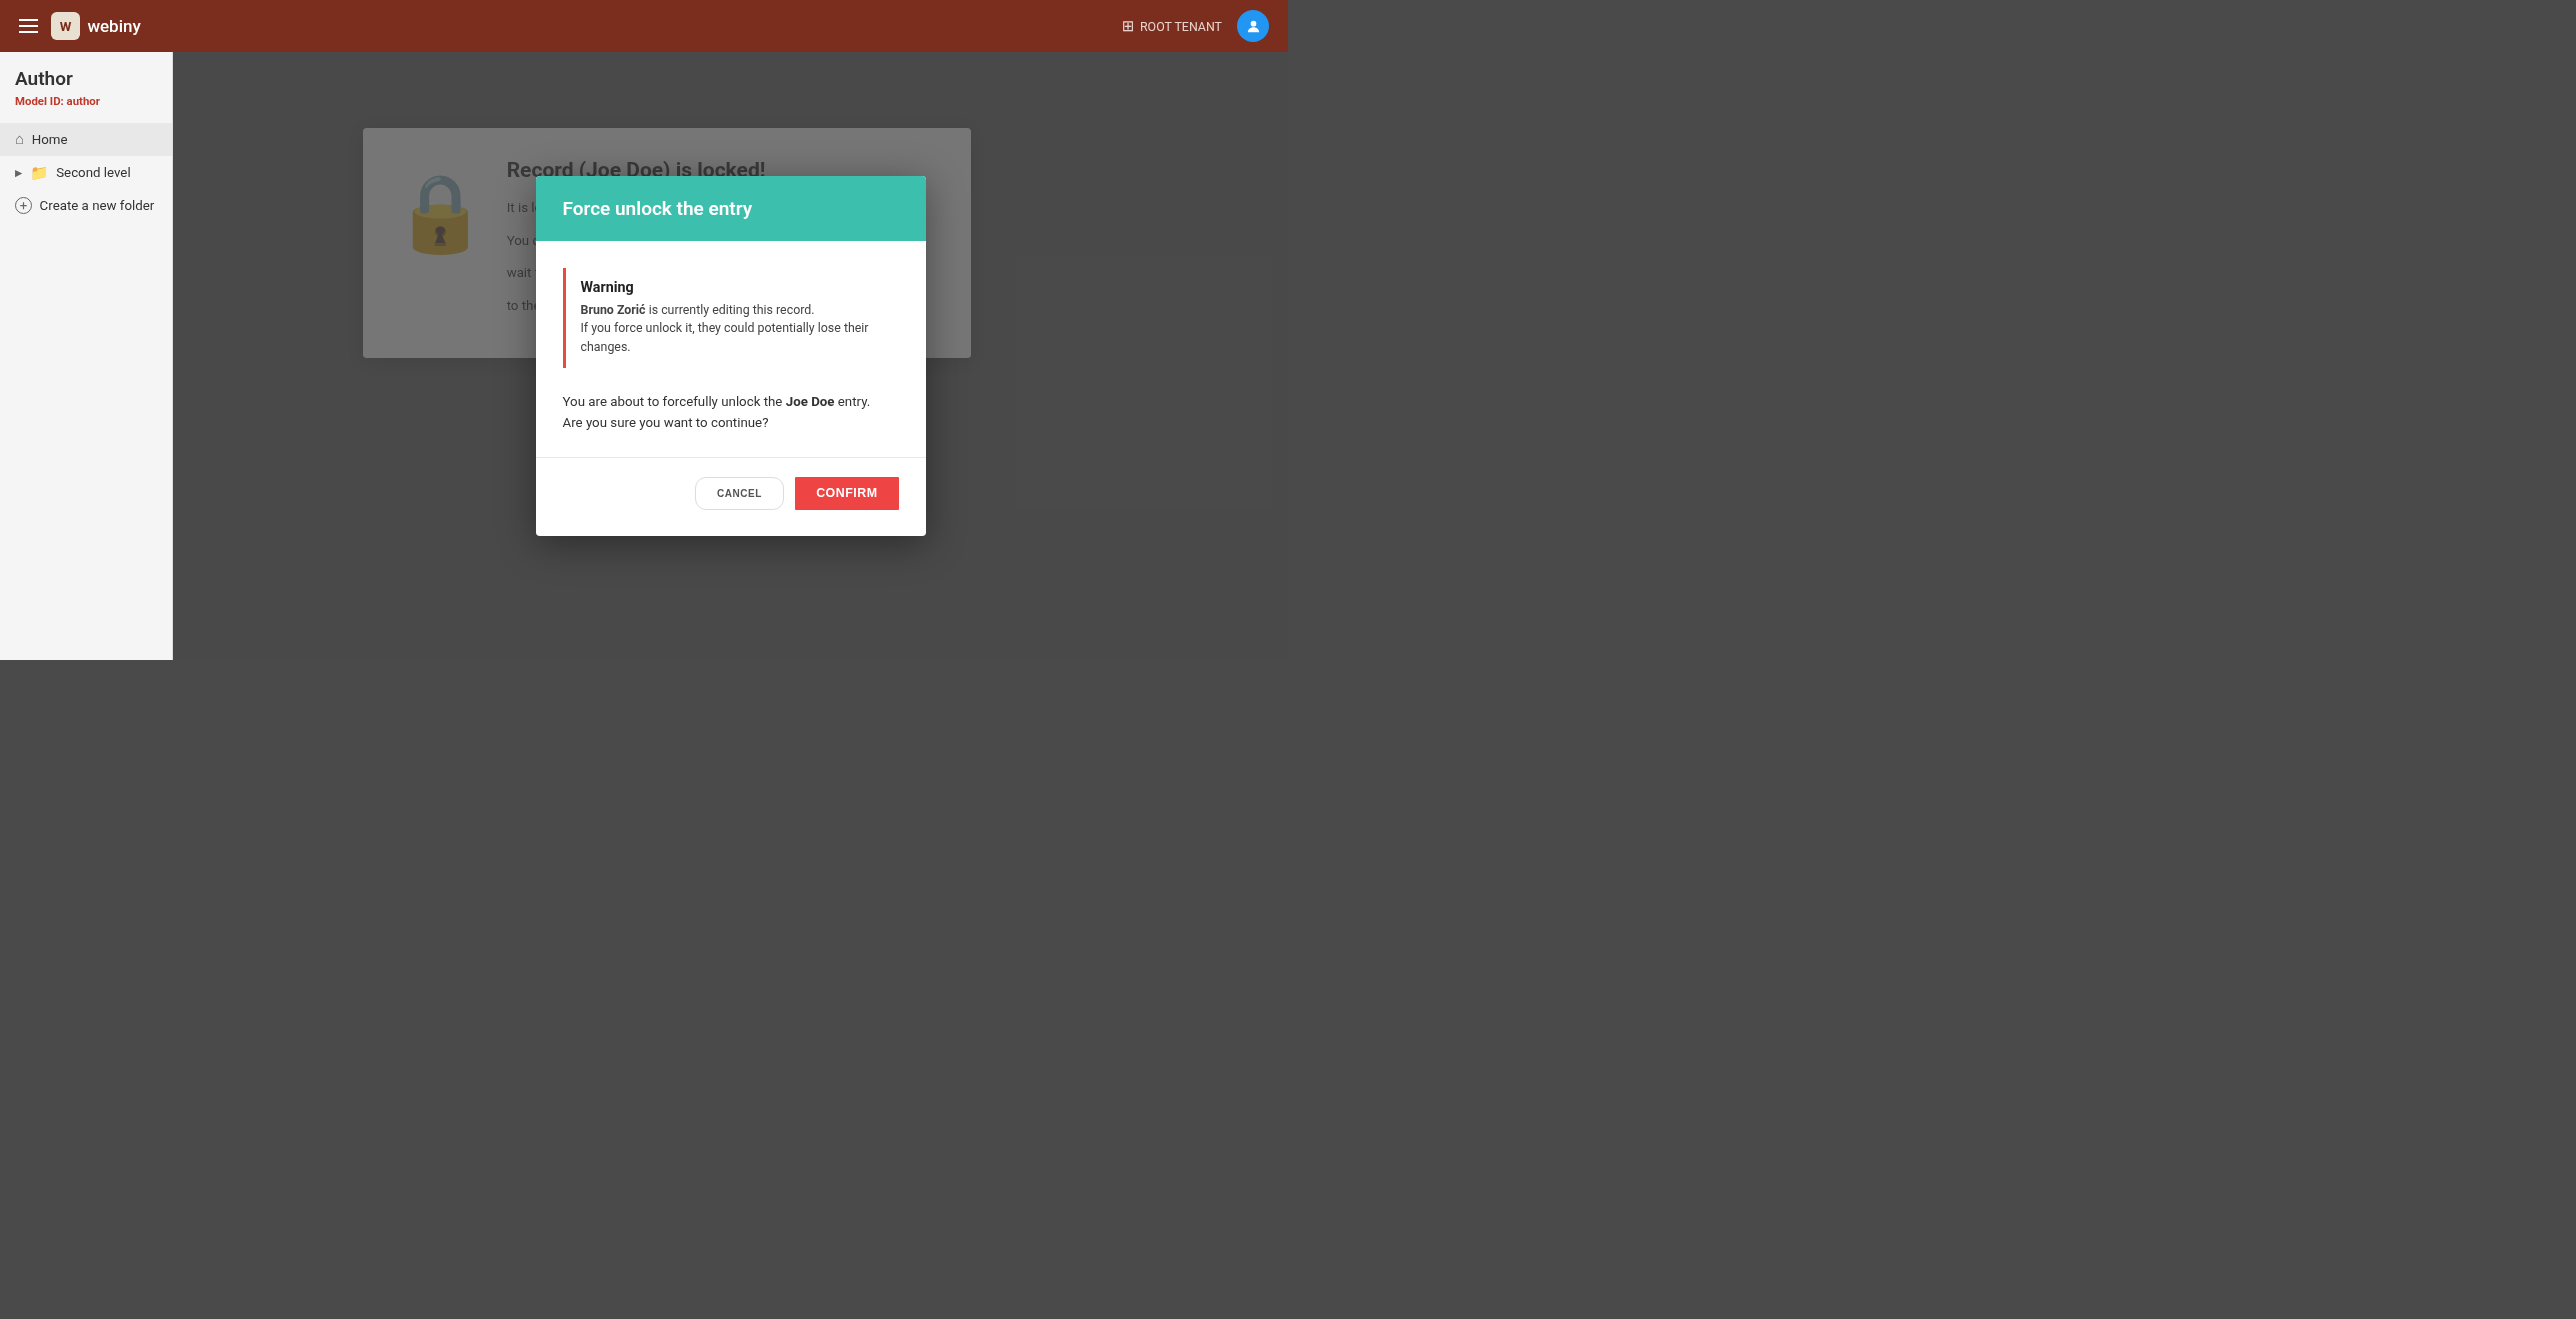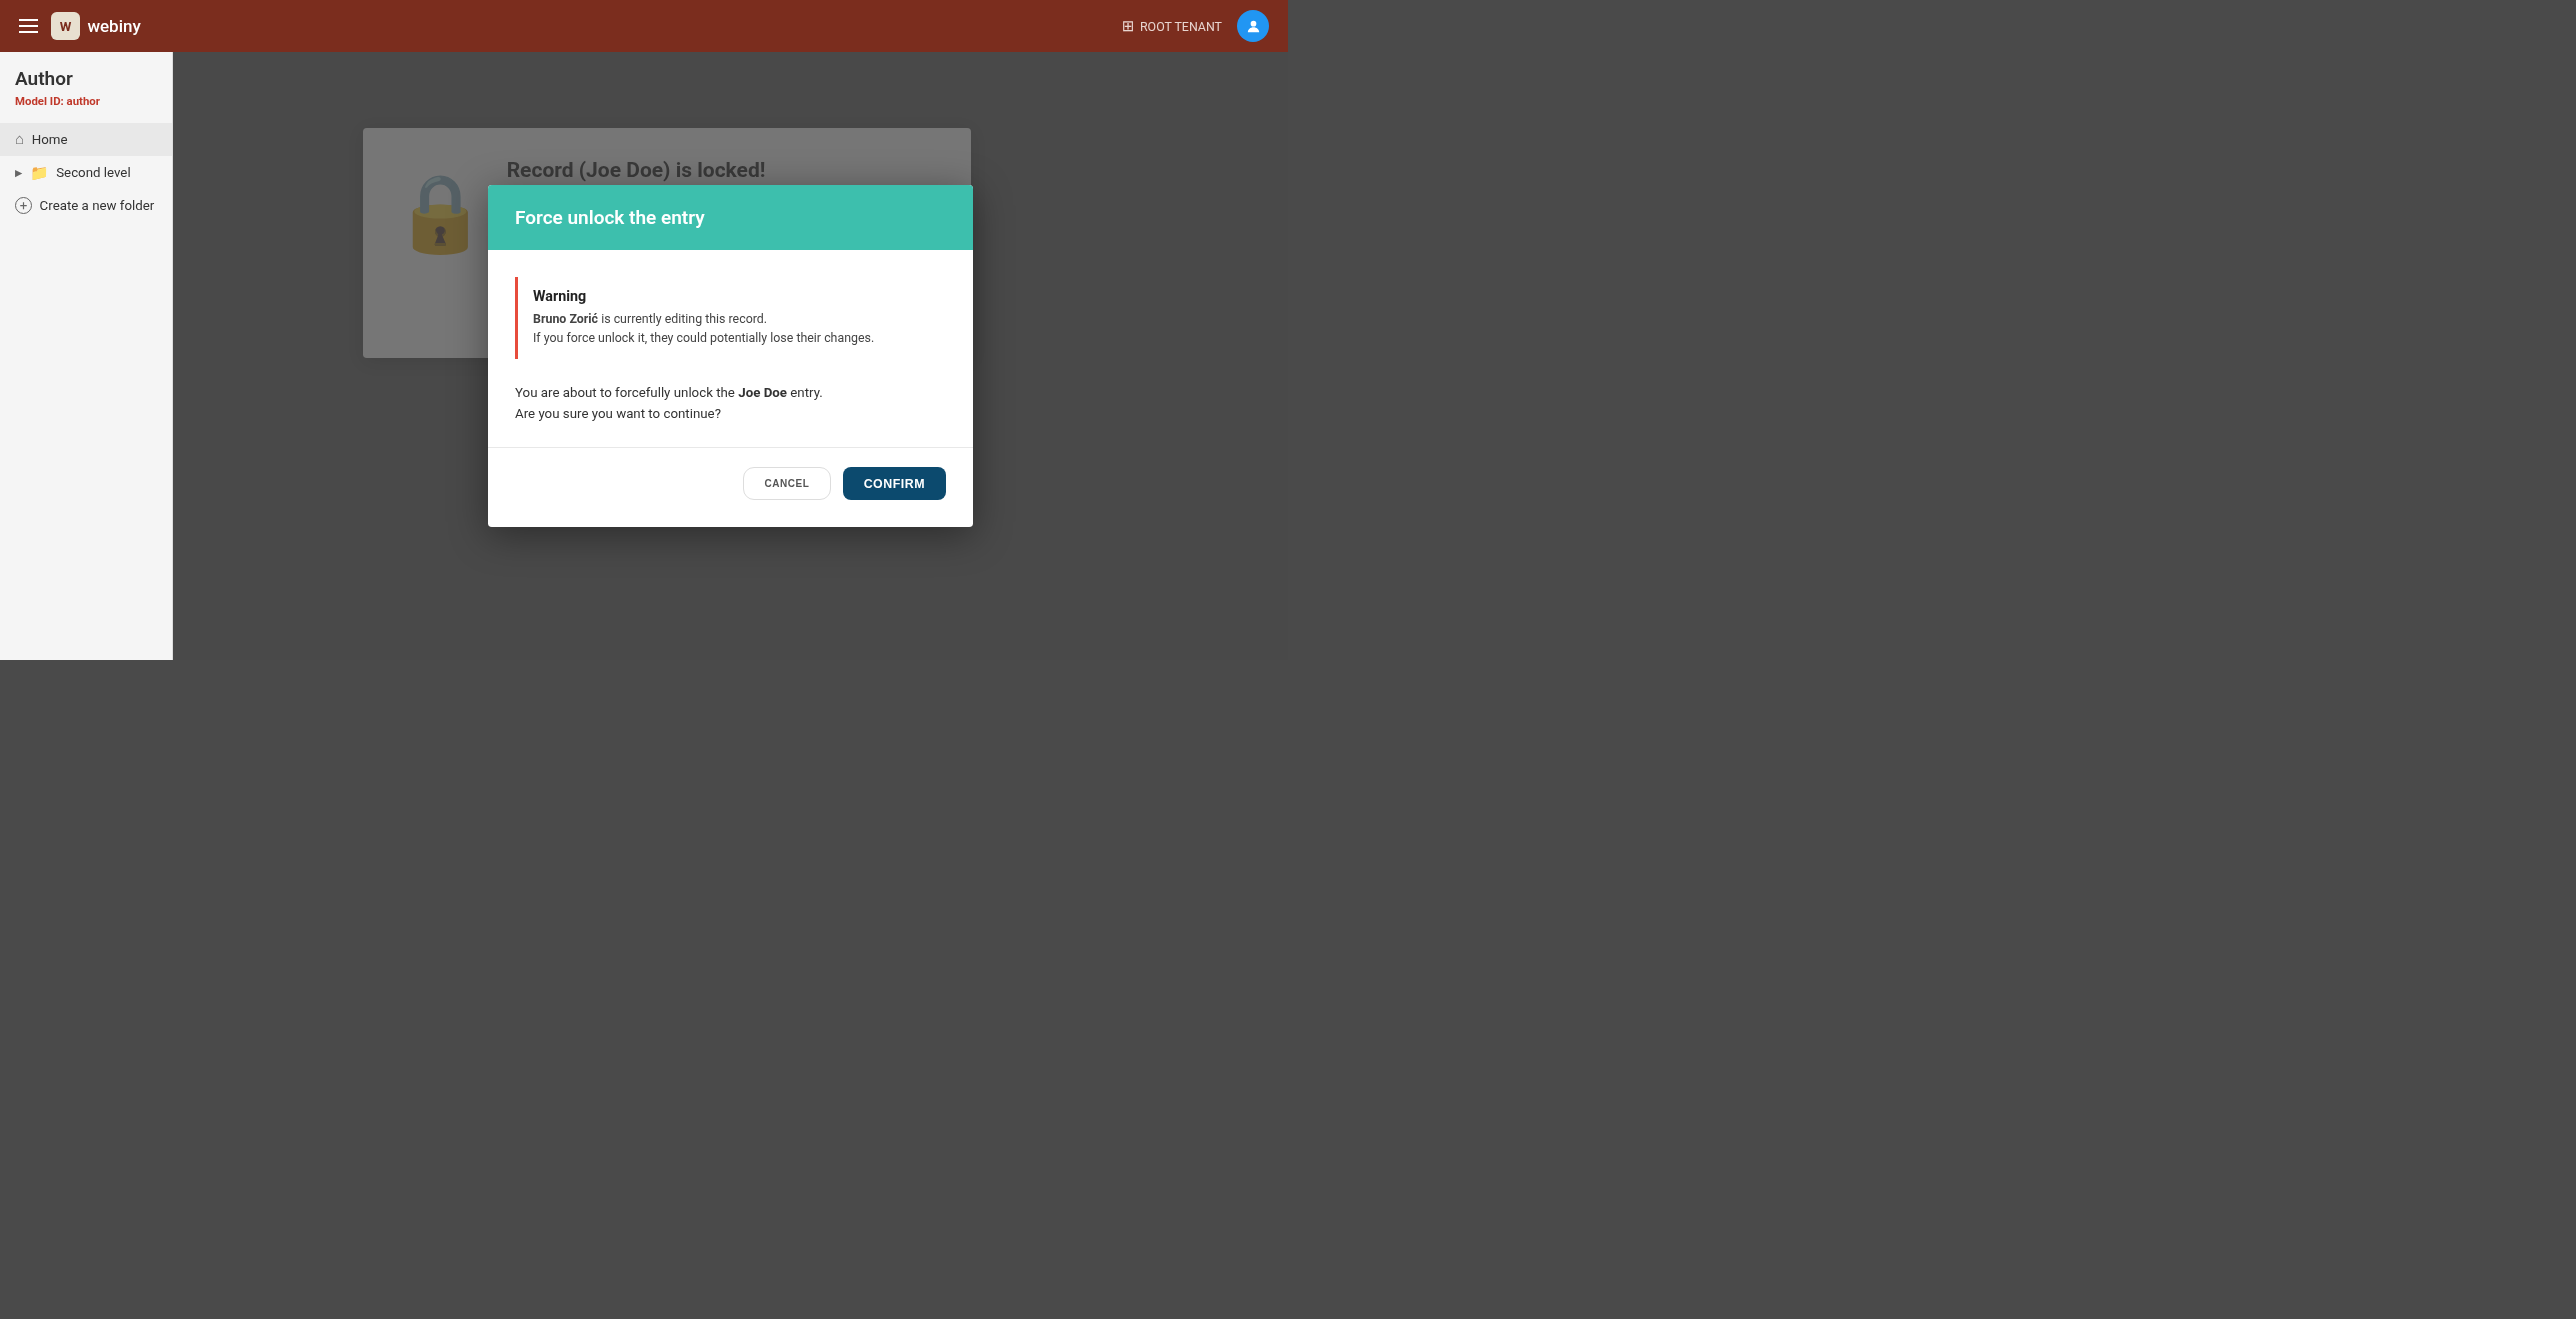--- a/index.html
+++ b/index.html
@@ -217,21 +217,21 @@
       inset: 0;
       background: rgba(60,60,60,0.55);
       z-index: 10;
       display: flex;
       align-items: center;
       justify-content: center;
     }
 
     
     .modal {
-      width: 485px;
+      width: 390px;
       background: white;
       border-radius: 3.8px;
       overflow: hidden;
       box-shadow: 0 7.6px 38px rgba(0,0,0,0.4);
     }
     .modal-header {
       background: #3dbfad;
       padding: 21px 27px;
     }
     .modal-title {
@@ -288,27 +288,27 @@
       color: #555;
       font-size: 10px;
       font-weight: 600;
       letter-spacing: 0.5px;
       cursor: pointer;
       border-radius: 11px;
     }
     .btn-confirm {
       padding: 9.5px 21px;
       border: none;
-      background: #0c4a6e;
+      background: #ef4444;
       color: white;
       font-size: 12.4px;
       font-weight: 600;
       letter-spacing: 0.5px;
       cursor: pointer;
-      border-radius: 8px;
+      border-radius: 1px;
     }
   </style>
 </head>
 <body>
 
 <div class="navbar">
   <div class="navbar-left">
     <div class="hamburger">
       <span></span>
         <span></span>

